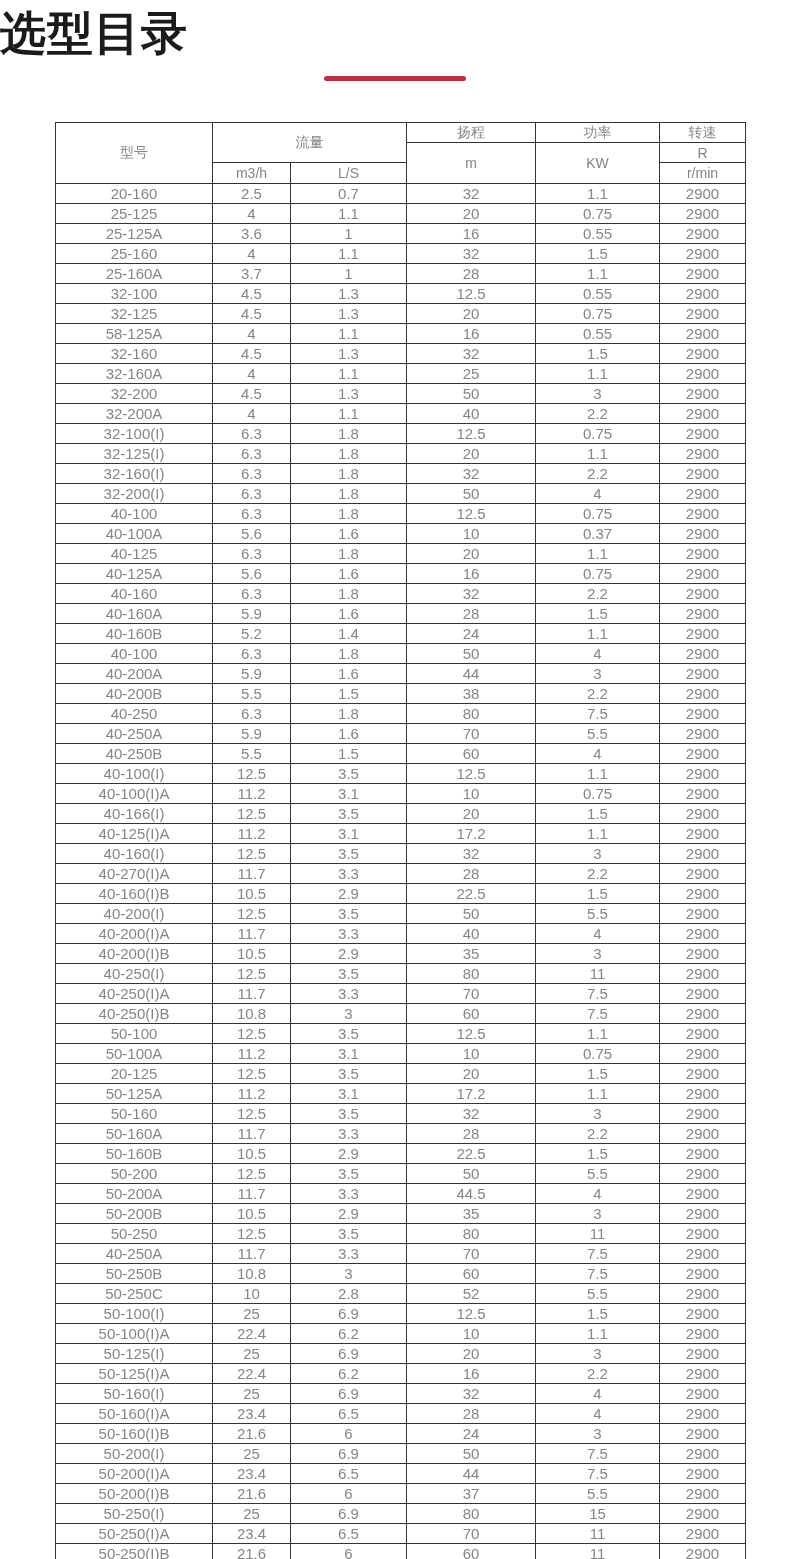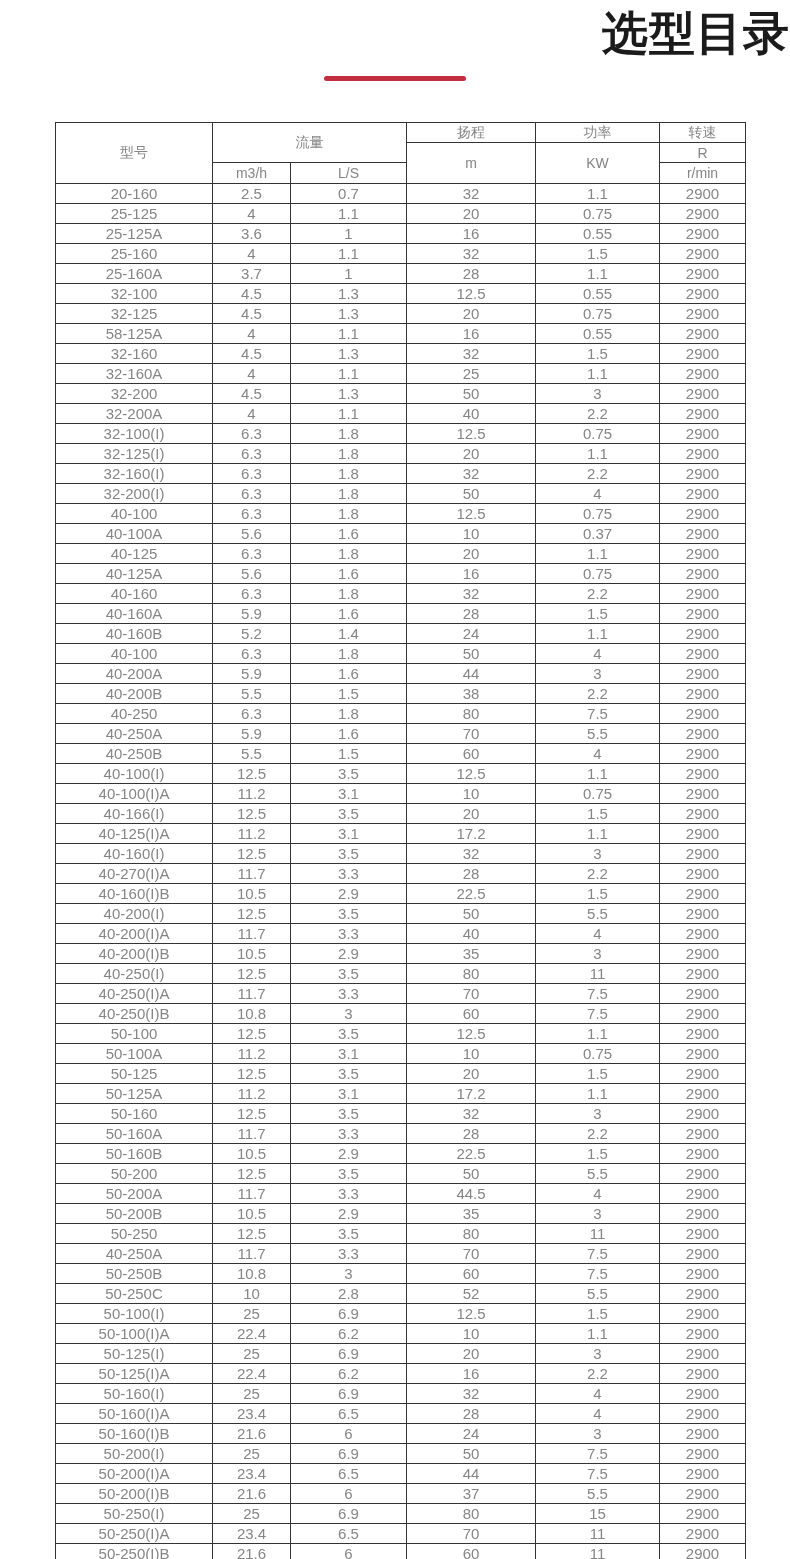--- a/index.html
+++ b/index.html
@@ -6,21 +6,21 @@
   html, body {
     width: 790px;
     height: 1559px;
     overflow: hidden;
     background: #ffffff;
     font-family: "Liberation Sans", sans-serif;
   }
   .page { width: 790px; height: 1559px; overflow: hidden; }
   .title {
     margin-top: 6px;
-    text-align: right;
+    text-align: left;
     font-size: 46px;
     font-weight: 700;
     color: #1b1b1b;
     letter-spacing: 1px;
     line-height: 1.2;
   }
   .title-underline {
     width: 142px;
     height: 5px;
     margin: 15px auto 0 auto;
@@ -428,21 +428,21 @@
         </tr>
         <tr>
           <td>50-100A</td>
           <td>11.2</td>
           <td>3.1</td>
           <td>10</td>
           <td>0.75</td>
           <td>2900</td>
         </tr>
         <tr>
-          <td>50-125</td>
+          <td>20-125</td>
           <td>12.5</td>
           <td>3.5</td>
           <td>20</td>
           <td>1.5</td>
           <td>2900</td>
         </tr>
         <tr>
           <td>50-125A</td>
           <td>11.2</td>
           <td>3.1</td>

